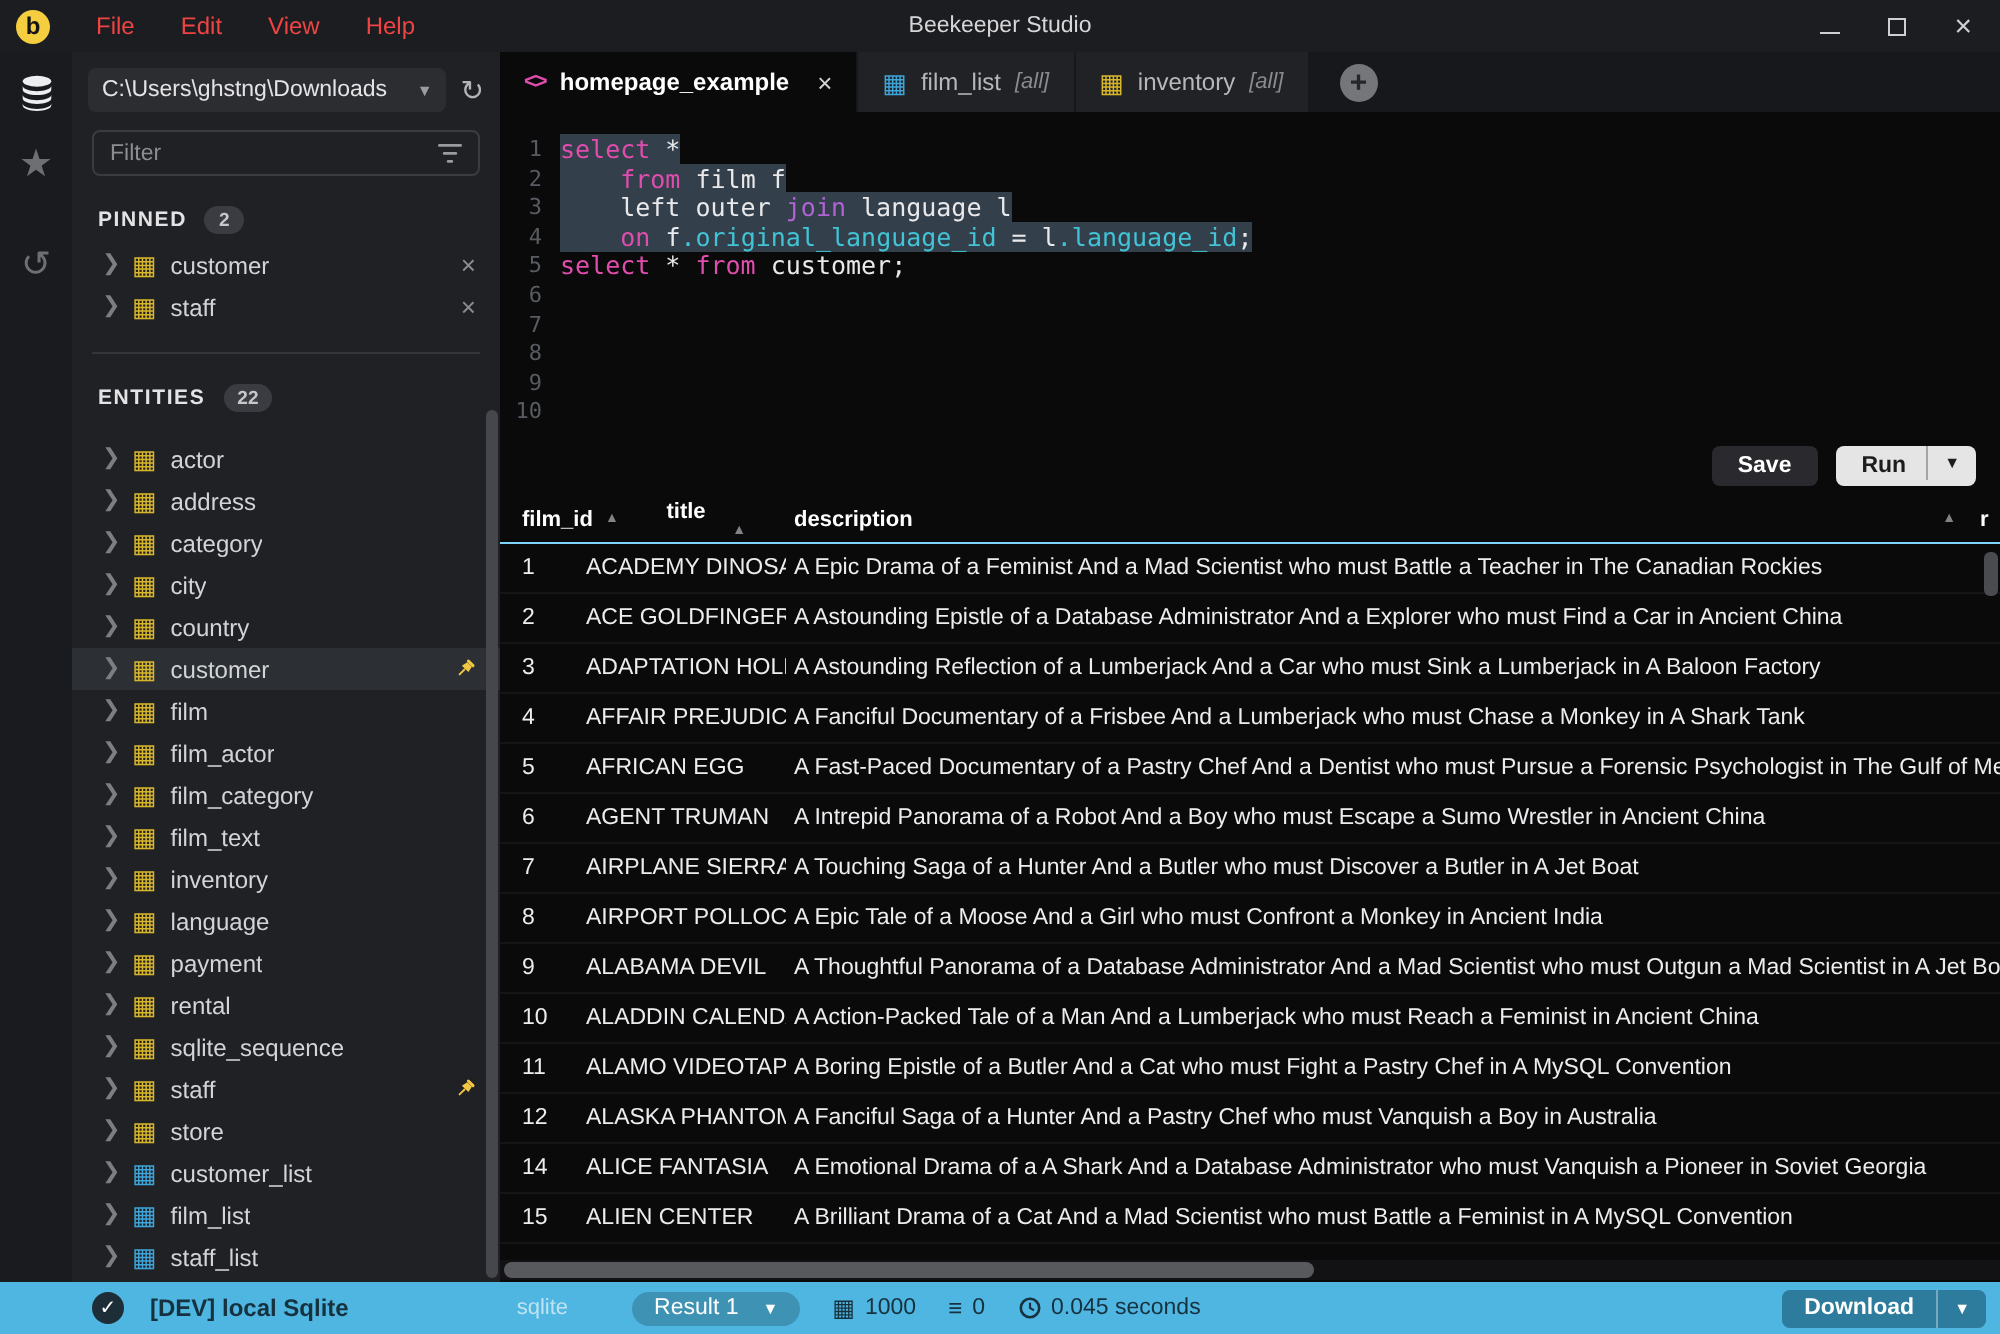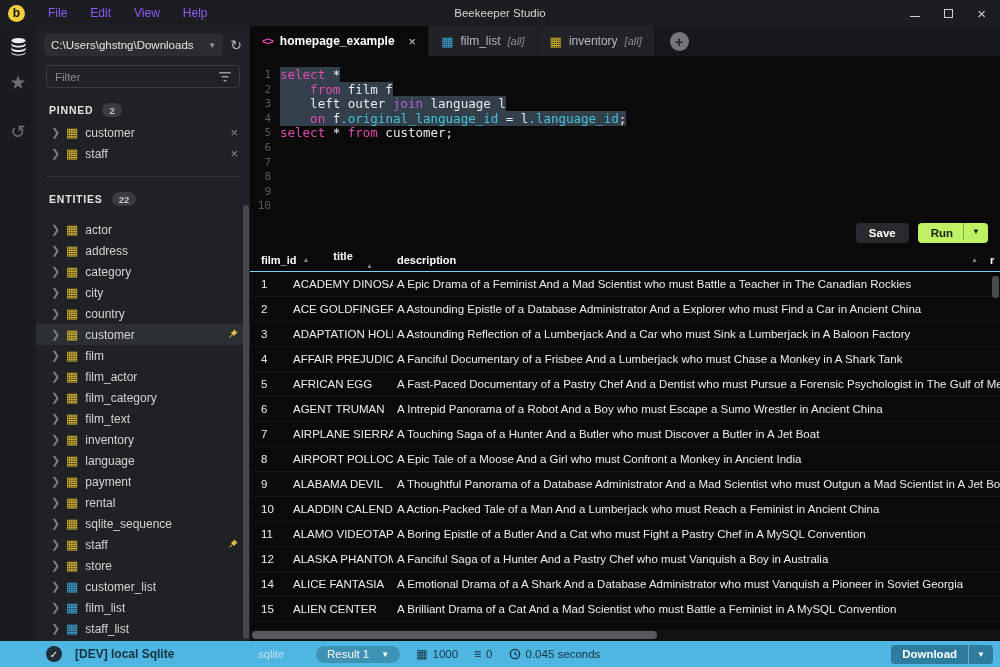--- a/index.html
+++ b/index.html
@@ -3,21 +3,21 @@
 <meta charset="utf-8">
 <style>
   * { box-sizing: border-box; margin: 0; padding: 0; }
   html,body { background:#000; }
   body { font-family:"Liberation Sans",sans-serif; }
   #app { position:relative; width:1000px; height:667px; overflow:hidden; background:#0a0a0b; }
 
   
   .titlebar { position:absolute; top:0; left:0; right:0; height:26px; background:#1c1d20; display:flex; align-items:center; z-index:5; }
   .logo { width:17px; height:17px; border-radius:50%; background:#f4ce3e; color:#141414; font-weight:bold; font-size:12px; display:flex; align-items:center; justify-content:center; margin-left:8px; flex-shrink:0; }
-  .menus { display:flex; gap:23px; margin-left:23px; color:#8b5cf6; font-size:12px; z-index:2; }
+  .menus { display:flex; gap:23px; margin-left:23px; color:#ef4444; font-size:12px; z-index:2; }
   .menu-item { cursor:default; }
   .tb-title { position:absolute; left:0; right:0; text-align:center; color:#d6d6d8; font-size:11.5px; }
   .win-controls { margin-left:auto; display:flex; align-items:center; gap:24px; margin-right:14px; z-index:2; color:#cfcfd1; }
   .wc-min { width:10px; border-bottom:1.5px solid #cfcfd1; height:1px; margin-top:6px; }
   .wc-max { width:9px; height:9px; border:1.2px solid #cfcfd1; }
   .wc-close { font-size:15px; line-height:1; }
 
   
   .rail { position:absolute; top:26px; left:0; width:36px; bottom:26px; background:#1a1b1e; display:flex; flex-direction:column; align-items:center; padding-top:8px; gap:12px; z-index:3; }
   .rail-btn { width:24px; height:24px; display:flex; align-items:center; justify-content:center; }
@@ -67,21 +67,21 @@
   .code span { white-space:pre; }
   .sel { background:#33404c; }
   .tk-kw { color:#e14dae; }
   .tk-kw2 { color:#b163d6; }
   .tk-prop { color:#43c3d6; }
   .tk-plain { color:#e9e9eb; }
 
   
   .run-row { height:30px; display:flex; justify-content:flex-end; align-items:center; gap:9px; padding-right:12px; flex-shrink:0; }
   .save-btn { background:#2a2a2e; color:#fff; font-size:11.5px; font-weight:bold; border-radius:4px; padding:4px 13px; cursor:default; }
-  .run-btn { background:#bef264; color:#1d1d1d; font-weight:bold; font-size:11.5px; border-radius:4px; display:flex; align-items:flex-start; cursor:default; }
+  .run-btn { background:#e5e5e5; color:#1d1d1d; font-weight:bold; font-size:11.5px; border-radius:4px; display:flex; align-items:flex-start; cursor:default; }
   .run-main { padding:4px 10px 4px 13px; }
   .run-caret { border-left:1px solid rgba(0,0,0,.28); padding:4px 8px; font-size:8px; display:flex; align-items:center; }
 
   
   .results { flex:1; position:relative; overflow:hidden; }
   .rt-header { height:24px; display:flex; align-items:center; border-bottom:1px solid #7dd3fc; color:#fff; font-size:11px; font-weight:bold; }
   .hc { display:flex; align-items:center; }
   .hc-id { width:43px; padding-left:11px; }
   .hc-title { width:100px;flex-direction:column; }
   .hc-desc { flex:1; padding-left:4px; min-width:0; }

